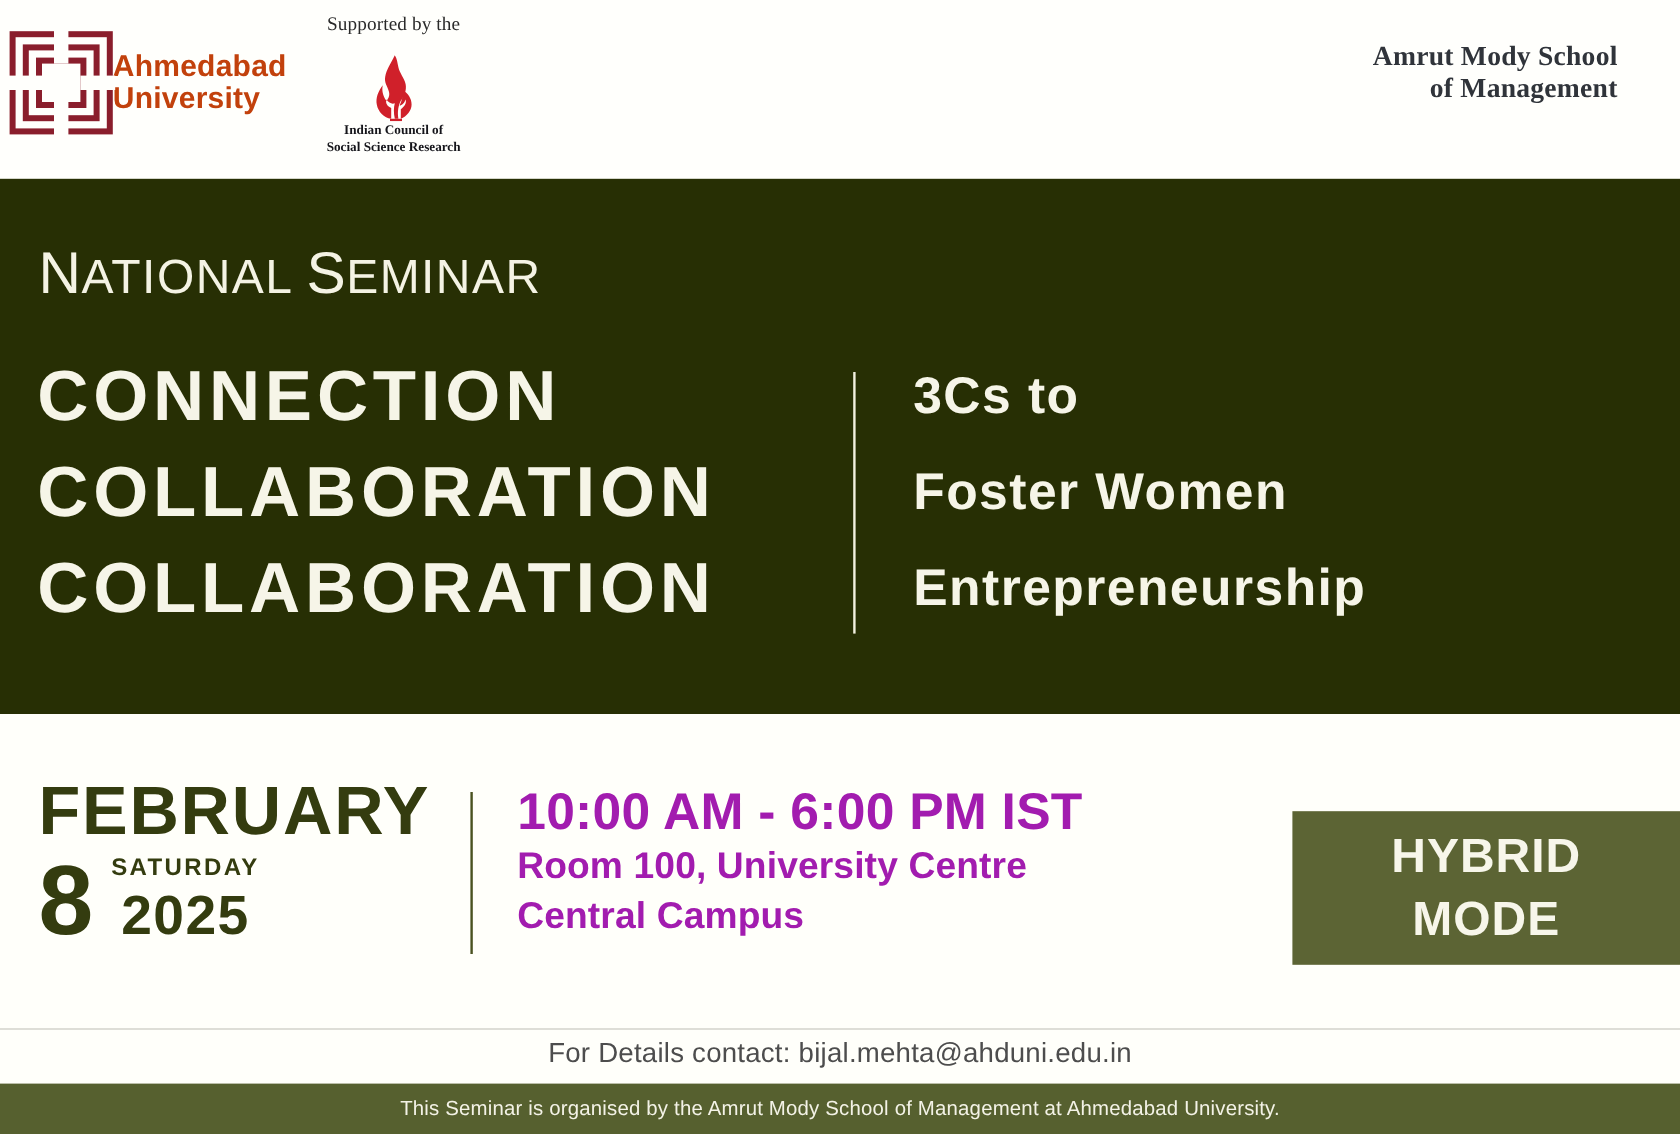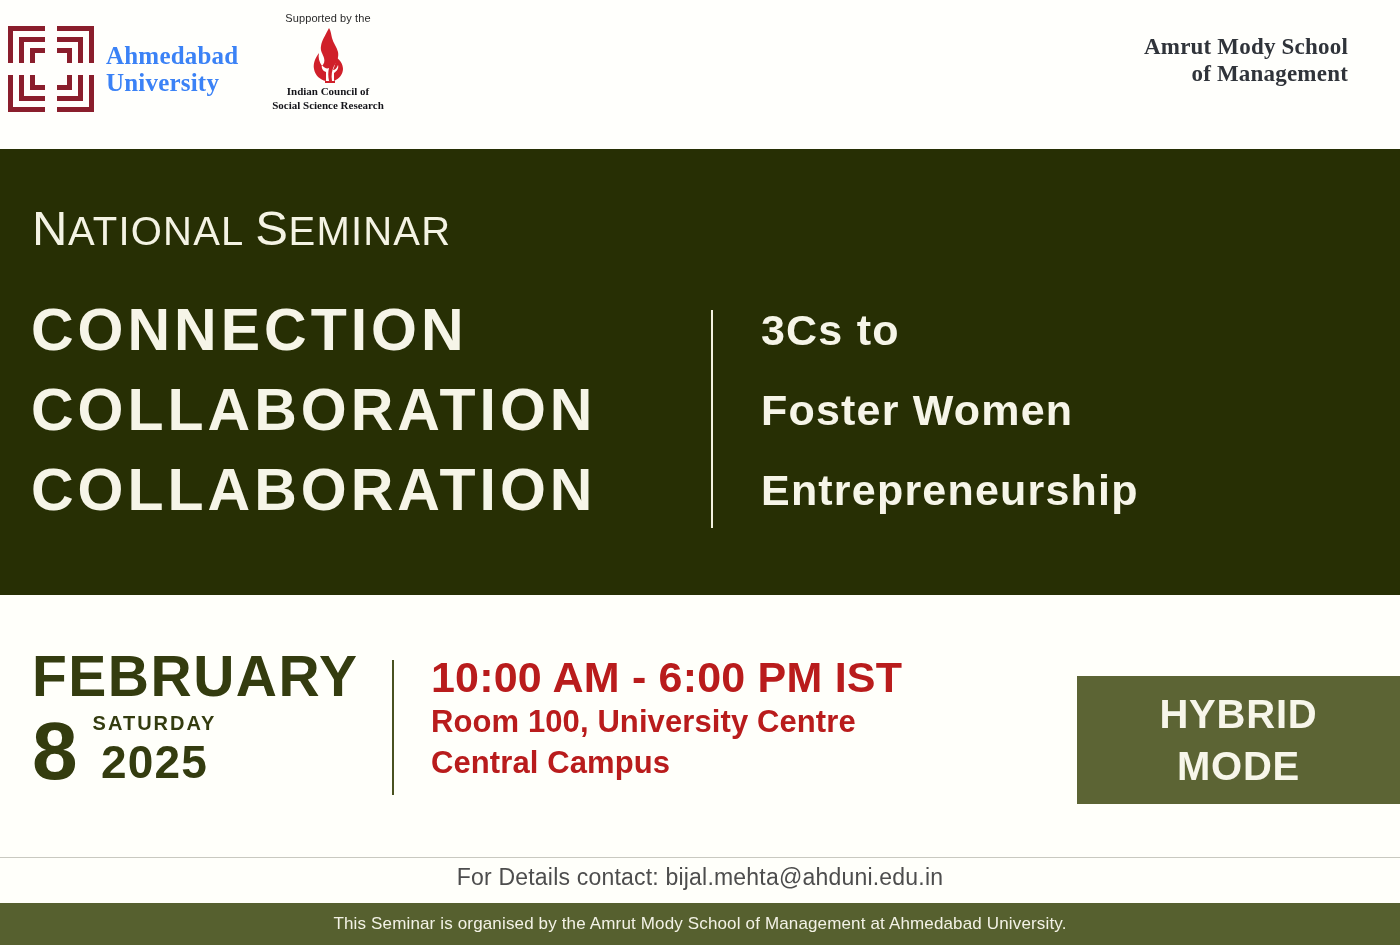--- a/index.html
+++ b/index.html
@@ -44,41 +44,40 @@
   .au-mark .ring {
     position: absolute;
     border: 5px solid #8a1e2c;
     box-sizing: border-box;
   }
   .au-mark .notch {
     position: absolute;
     background: #fffffc;
   }
   .au-name {
-    margin-left: 12px;
-    color: #3b82f6;
-    font-family: Liberation Serif, serif;
+    color: #c2410c;
+    font-family: Liberation Sans, sans-serif;
     font-size: 25px;
     font-weight: bold;
     line-height: 1.08;
     letter-spacing: 0.2px;
   }
 
   .logo-icssr {
     position: absolute;
     left: 262px; top: 12px;
     width: 132px;
     text-align: center;
   }
   .icssr-sup {
-    font-size: 11px;
+    font-size: 16px;
     color: #2a2a2a;
-    font-family: Liberation Sans, sans-serif;
+    font-family: Liberation Serif, serif;
     letter-spacing: 0.1px;
-    margin-bottom: 3px;
+    margin-bottom: 15px;
   }
   .icssr-flame {
     height: 56px;
     display: flex;
     align-items: center;
     justify-content: center;
   }
   .icssr-name {
     font-family: "Liberation Serif", serif;
     font-size: 11px;
@@ -215,21 +214,21 @@
     position: absolute;
     left: 392px; top: 65px;
     width: 2px;
     height: 135px;
     background: #4a5220;
   }
 
   .venue-block {
     position: absolute;
     left: 431px; top: 58px;
-    color: #b91c1c;
+    color: #a21caf;
   }
   .venue-time {
     font-size: 43px;
     font-weight: bold;
     letter-spacing: 0.2px;
     line-height: 1.12;
     white-space: nowrap;
   }
   .venue-line {
     font-size: 31px;

